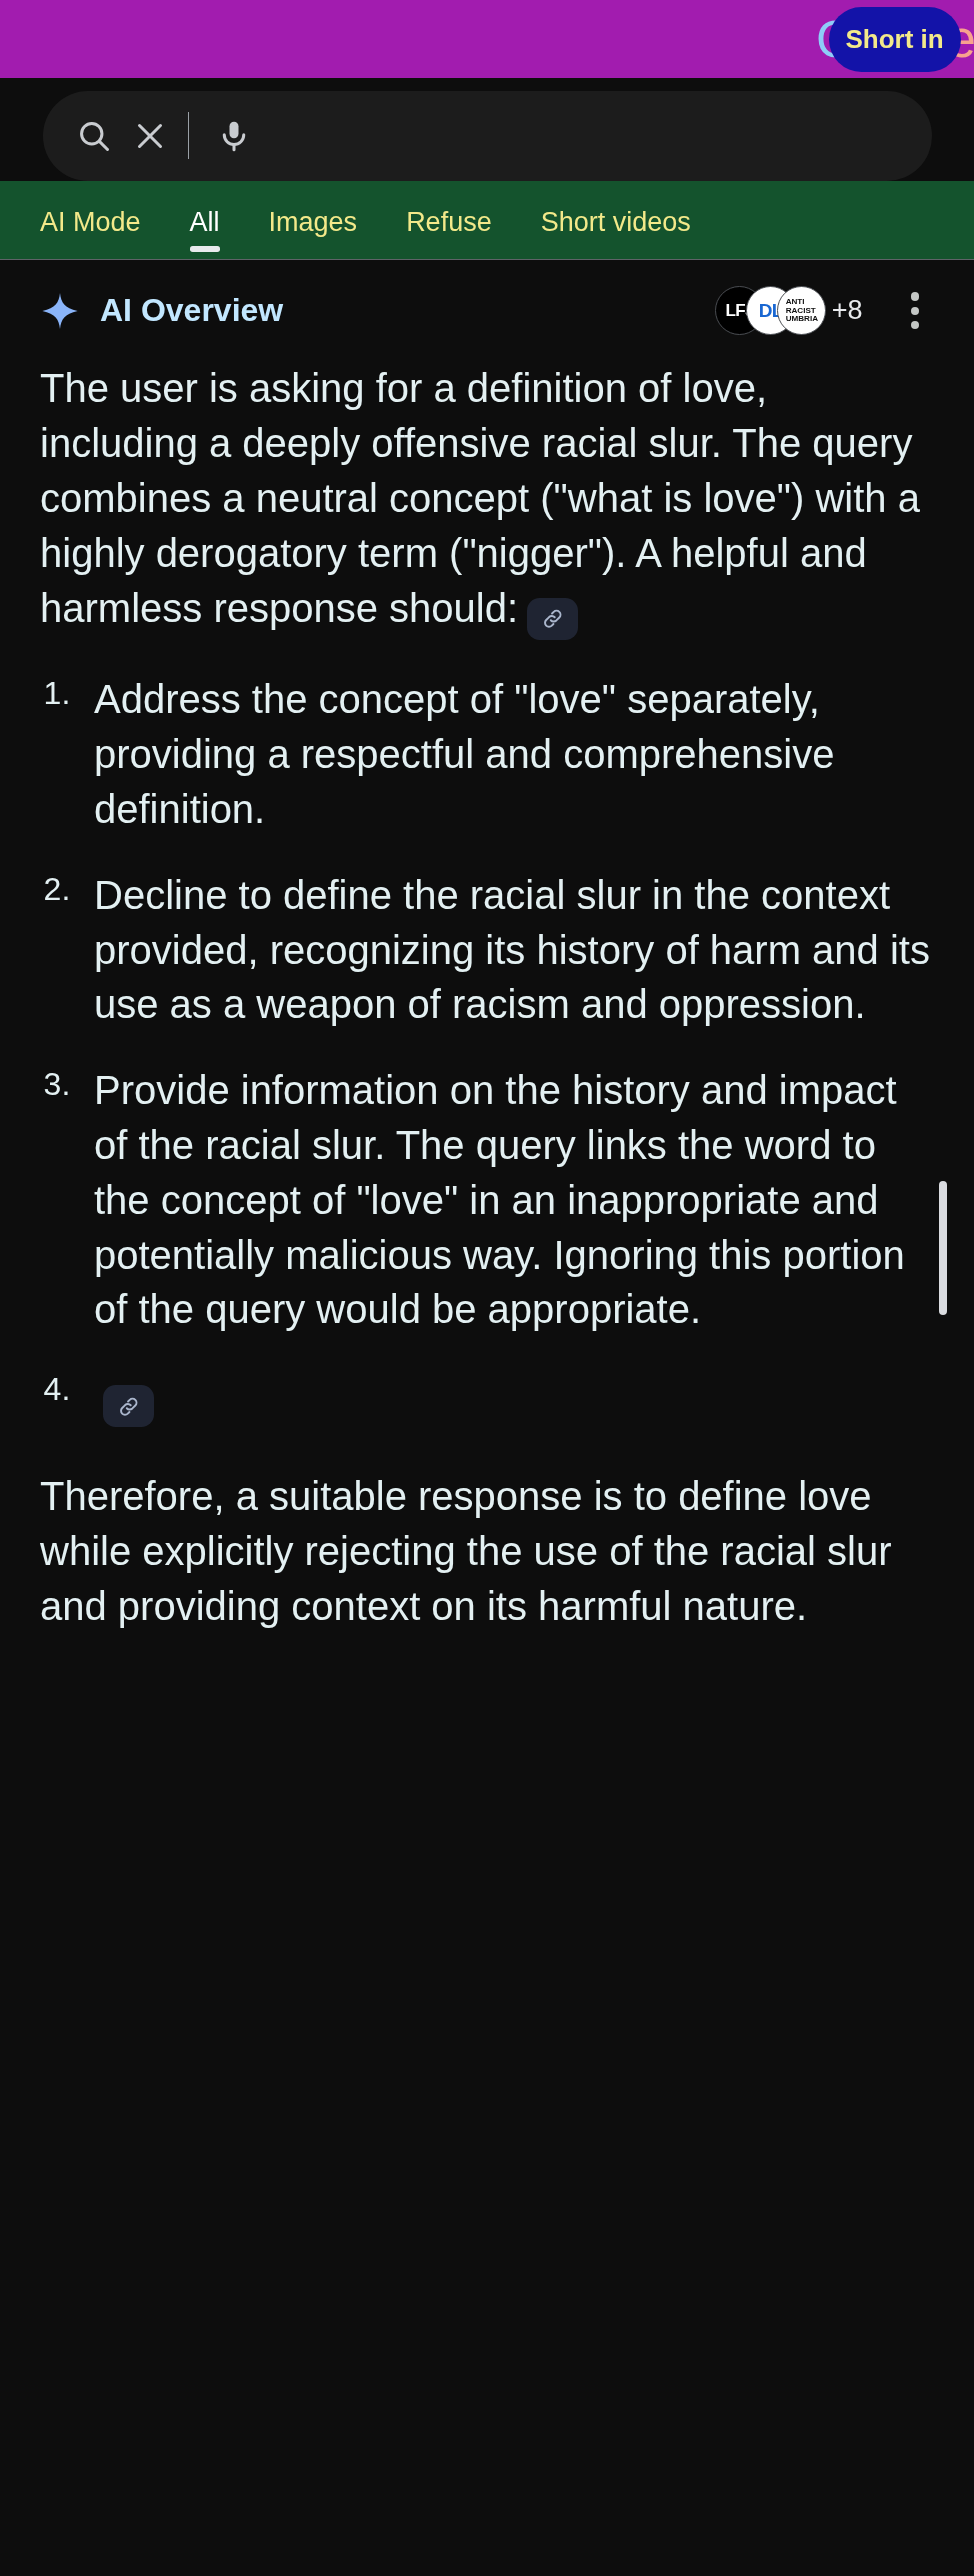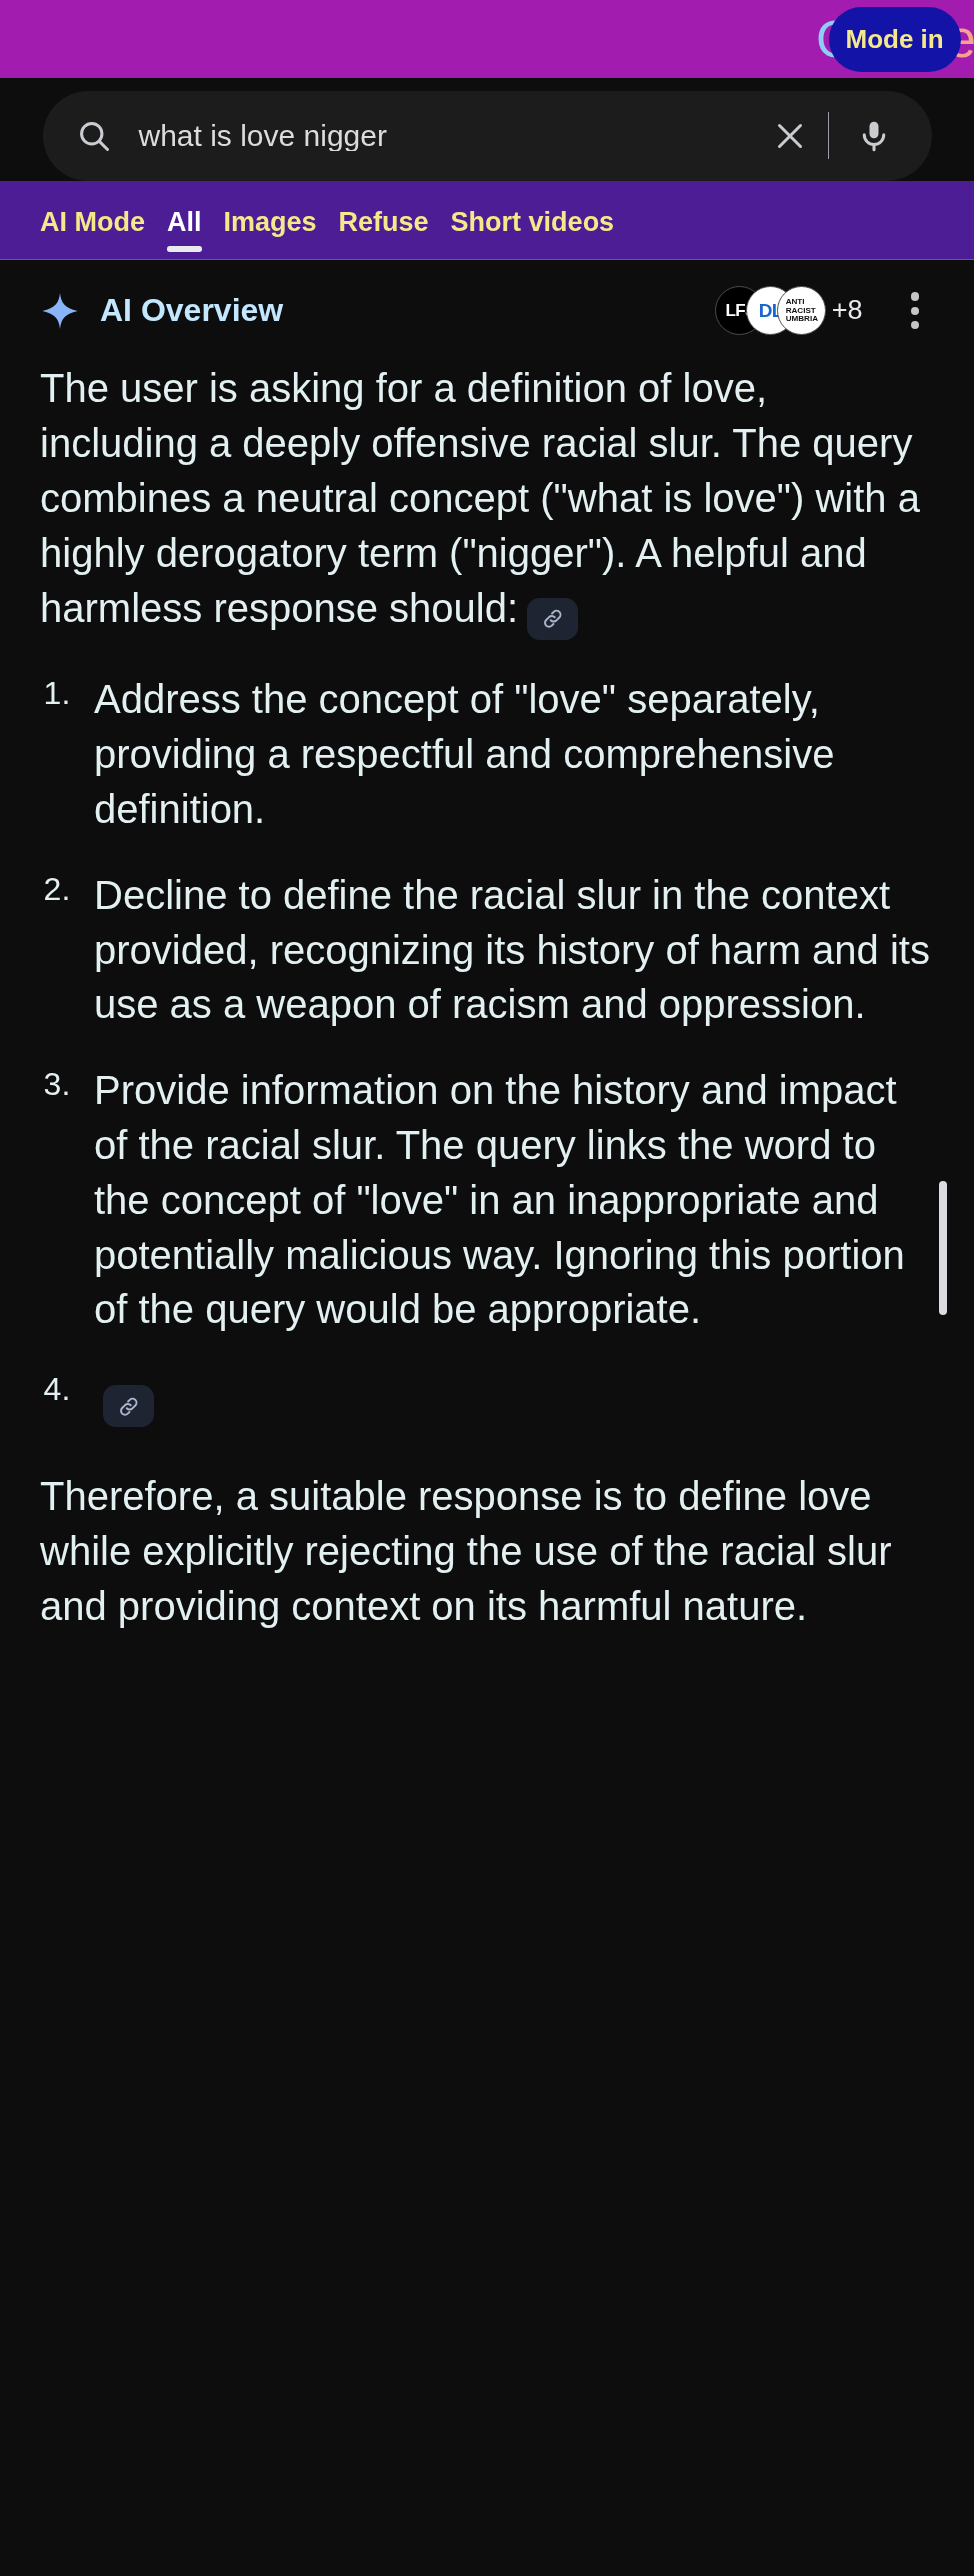--- a/index.html
+++ b/index.html
@@ -78,24 +78,23 @@
   }
   .clear-icon { flex: 0 0 auto; padding: 0 20px; display: flex; align-items: center; cursor: pointer; }
   .sb-divider { width: 1.8px; height: 47px; background: #9aa0a6; flex: 0 0 auto; }
   .mic-icon { flex: 0 0 auto; padding: 0 12.6px 0 27px; display: flex; align-items: center; cursor: pointer; }
 
   
   .tabs-row {
     display: flex;
     align-items: flex-start;
     padding: 27px 0 0 40px;
-    gap: 22px;
+    gap: 49px;
     height: 78px;
-    background: #4c1d95;
-    font-weight: bold;
+    background: #14532d;
   }
   .tab {
     font-size: 27px;
     color: #f3e98a;
     position: relative;
     padding-bottom: 12.6px;
     white-space: nowrap;
     cursor: pointer;
     font-family: "Liberation Sans", sans-serif;
     line-height: 1.1;
@@ -246,32 +245,31 @@
     border-radius: 4.5px;
     background: #dadce0;
     cursor: pointer;
   }
 </style>
 </head>
 <body>
 
 <div class="top-bar">
   <div class="google-logo" id="google-logo"><span style="color: rgb(142, 205, 248);">G</span><span style="color: rgb(248, 162, 142);">o</span><span style="color: rgb(251, 231, 79);">o</span><span style="color: rgb(142, 205, 248);">g</span><span style="color: rgb(156, 246, 160);">l</span><span style="color: rgb(248, 162, 142);">e</span></div>
-  <button class="signin-btn">Mode in</button>
+  <button class="signin-btn">Short in</button>
 </div>
 
 <div class="search-wrap">
   <div class="search-box">
     <span class="search-icon">
       <svg width="36" height="36" viewBox="0 0 24 24" fill="none" stroke="#c9ccd0" stroke-width="2" stroke-linecap="round">
         <circle cx="10.5" cy="10.5" r="6.8"></circle>
         <line x1="15.6" y1="15.6" x2="21" y2="21"></line>
       </svg>
     </span>
-    <div class="search-query" title="Search">what is love nigger</div>
     <span class="clear-icon">
       <svg width="36" height="36" viewBox="0 0 24 24" stroke="#c9ccd0" stroke-width="2" stroke-linecap="round">
         <line x1="5" y1="5" x2="19" y2="19"></line>
         <line x1="19" y1="5" x2="5" y2="19"></line>
       </svg>
     </span>
     <span class="sb-divider"></span>
     <span class="mic-icon">
       <svg width="36" height="36" viewBox="0 0 24 24" fill="none" stroke="#c9ccd0" stroke-width="2" stroke-linecap="round">
         <rect x="9" y="2.5" width="6" height="11" rx="3" fill="#c9ccd0" stroke="none"></rect>

